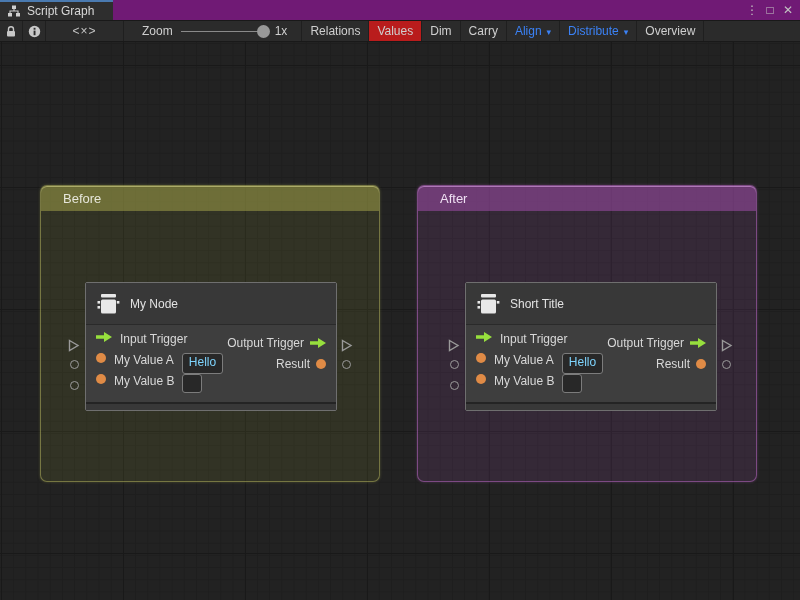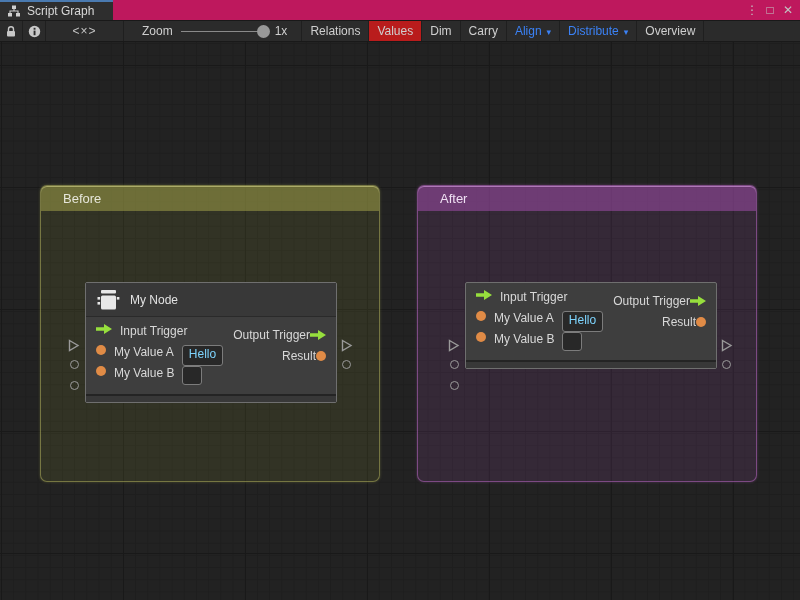--- a/index.html
+++ b/index.html
@@ -1,20 +1,20 @@
 <!DOCTYPE html>
 <html><head>
 <meta charset="utf-8">
 <style>
   * { margin:0; padding:0; box-sizing:border-box; }
   html,body { width:800px; height:600px; overflow:hidden; background:#212121;
     font-family:"Liberation Sans", sans-serif; -webkit-font-smoothing:antialiased; }
 
   
-  .titlebar { position:absolute; top:0; left:0; width:800px; height:20px; background:#be185d; }
+  .titlebar { position:absolute; top:0; left:0; width:800px; height:20px; background:#701a75; }
   .tab { position:absolute; left:0; top:0; width:113px; height:20px; background:#2e2e2e;
     border-top:2px solid #4a7ab0; display:flex; align-items:center; gap:6px; padding-left:7px; }
   .tab-title { font-size:12px; color:#d8d8d8; white-space:nowrap; }
   .win-controls { position:absolute; right:3px; top:0; height:20px; display:flex; align-items:center; }
   .win-btn { width:18px; height:20px; line-height:20px; text-align:center; font-size:12px; color:#c2c2c2; }
 
   
   .toolbar { position:absolute; top:20px; left:0; width:800px; height:22px; background:#2b2b2b;
     border-top:1px solid #191919; border-bottom:1px solid #191919;
     display:flex; align-items:stretch; overflow:hidden; }
@@ -55,27 +55,27 @@
     box-shadow:inset 0 1px 0 rgba(222,222,145,0.55); color:#e6e6da; }
   .group.after { left:417px; border:1px solid rgba(185,104,196,0.55); background:rgba(172,86,182,0.14);
     box-shadow:0 0 3px rgba(180,100,190,0.35); }
   .group.after .group-header { background:rgba(168,80,178,0.50);
     box-shadow:inset 0 1px 0 rgba(228,170,238,0.55); color:#eedff2;align-items:center; }
 
   
   .node { position:absolute; top:240px; width:252px; border:1px solid #6f6f6f; border-radius:2px;
     background:#3e3e3e; }
   .node.a { left:85px; } .node.b { left:465px; }
-  .node-header { height:34px; background:#383838; border-bottom:1px solid #2a2a2a;
+  .node-header { height:42px; background:#383838; border-bottom:1px solid #2a2a2a;
     display:flex; align-items:center; gap:10px; padding:0 10px; }
   .node-title { font-size:12px; color:#e2e2e2; }
   .node-body { padding:7px 0; }
   .port-row { height:21px; display:flex; gap:8px; padding:0 10px;
     font-size:12px; color:#d8d8d8; }
-  .row-right { margin-left:auto; display:flex; align-items:center; gap:0; }
+  .row-right { margin-left:auto; display:flex; align-items:center; gap:6px; }
   .dot { width:10px; height:10px; border-radius:50%; background:#e08b46; flex:0 0 auto; }
   .flow { display:flex; flex:0 0 auto; }
   .field { background:#282828; border:1px solid #7c7c7c; border-radius:3px; color:#7dd3fc;
     font-size:12px; line-height:16px; min-height:18px; padding:0 6px; }
   .field.empty { width:20px; height:19px; padding:0; }
   .node-footer { height:8px; background:#383838; border-top:2px solid #242424; }
 
   
   .oport { position:absolute; }
   .ocircle { width:9px; height:9px; border:1.5px solid #9a9a9a; border-radius:50%; }
@@ -194,20 +194,30 @@
       <div class="port-row">
         <span class="dot"></span>
         <span>My Value B</span>
         <span class="field empty"></span>
       </div>
     </div>
     <div class="node-footer"></div>
   </div>
 
   <div class="node b">
+    <div class="node-header">
+      <svg width="24" height="22" viewBox="0 0 24 22">
+        <rect x="5" y="1" width="15" height="3.5" rx="1" fill="#e8e8e8"></rect>
+        <rect x="5" y="6.5" width="15" height="14" rx="1.5" fill="#e8e8e8"></rect>
+        <rect x="1.5" y="8" width="2.6" height="2.6" fill="#e8e8e8"></rect>
+        <rect x="1.5" y="13" width="2.6" height="2.6" fill="#e8e8e8"></rect>
+        <rect x="20.8" y="8" width="2.6" height="2.6" fill="#e8e8e8"></rect>
+      </svg>
+      <span class="node-title">Short Title</span>
+    </div>
     <div class="node-body">
       <div class="port-row">
         <span class="flow">
           <svg width="16" height="10" viewBox="0 0 16 10">
               <path d="M0 3.2h8V0l8 5-8 5V6.8H0z" fill="#97df3d"></path>
             </svg>
         </span>
         <span>Input Trigger</span>
         <span class="row-right">
           <span>Output Trigger</span>

